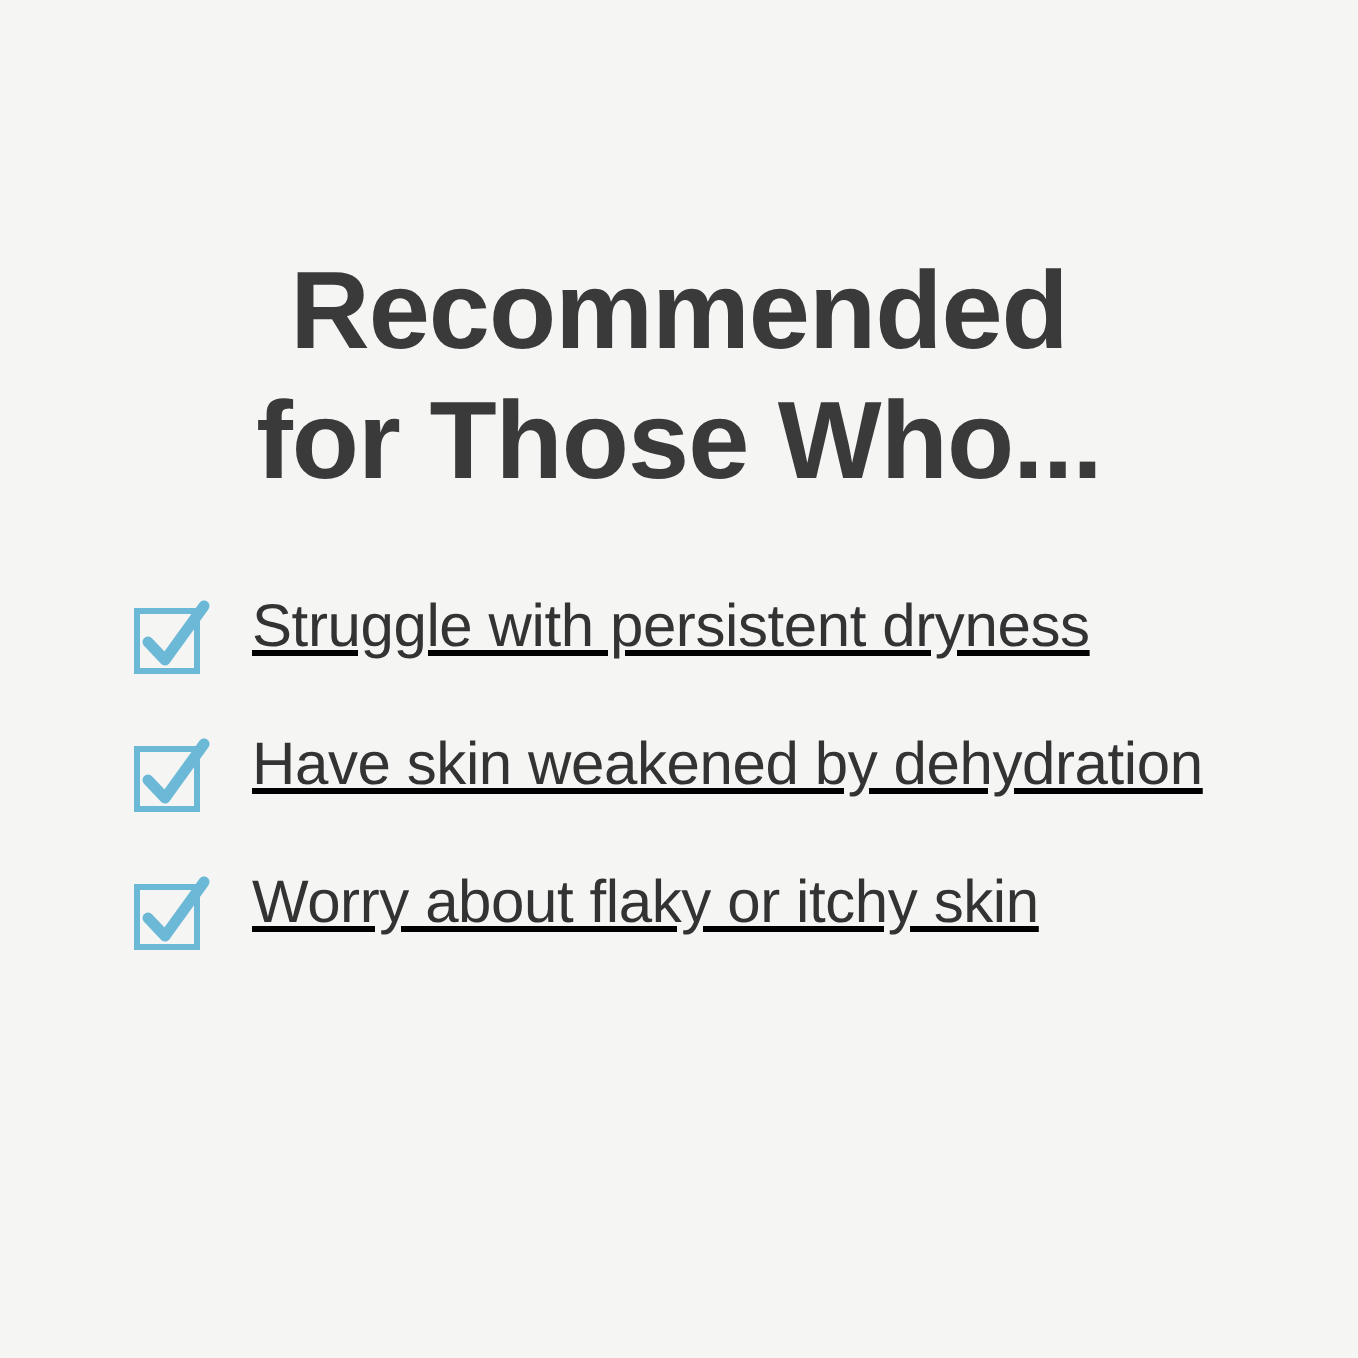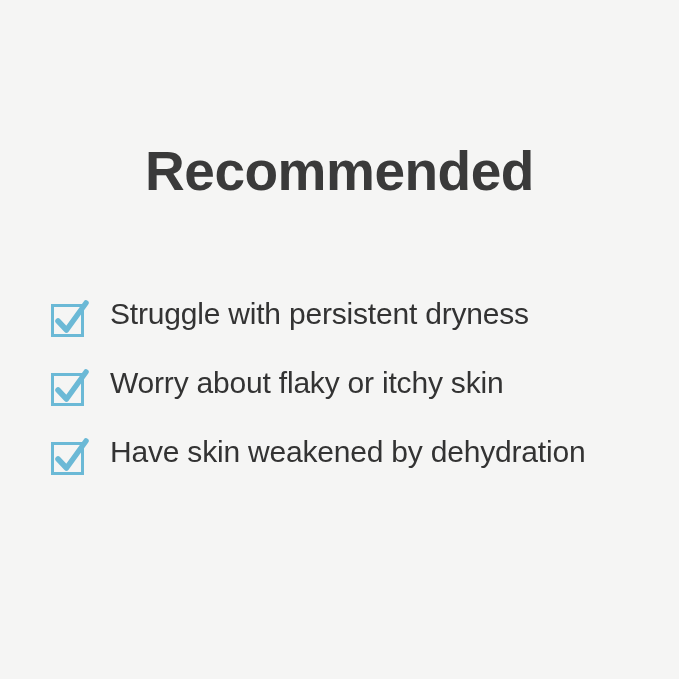--- a/index.html
+++ b/index.html
@@ -31,29 +31,29 @@
     text-align: center;
     color: #3a3a3a;
     font-weight: bold;
     font-size: 55px;
     line-height: 65px;
     letter-spacing: -0.5px;
   }
   .heading-line {
     display: block;
     white-space: pre;
-    margin-top: 16px;
   }
 
   
   .checklist {
     position: absolute;
-    left: 50px;
+    left: 66px;
     top: 294px;
     width: 600px;
+    text-decoration: underline;
   }
   .check-row {
     position: relative;
     height: 69px;
     display: flex;
     align-items: flex-start;
   }
   .check-icon {
     position: relative;
     width: 40px;
@@ -77,20 +77,21 @@
     white-space: nowrap;
   }
 </style>
 </head>
 <body>
 
 <div id="page">
 
   <div class="heading">
     <span class="heading-line">Recommended</span>
+    <span class="heading-line">for Those Who...</span>
   </div>
 
   <div class="checklist">
 
     <div class="check-row">
       <span class="check-icon">
         <svg viewBox="0 0 40 40" xmlns="http://www.w3.org/2000/svg">
           <rect x="2.5" y="5.5" width="30" height="30" fill="none" stroke="#6bb9d6" stroke-width="3"></rect>
           <path d="M8 21 L16.5 30 L36 3" fill="none" stroke="#6bb9d6" stroke-width="5.5" stroke-linecap="round" stroke-linejoin="round"></path>
         </svg>
@@ -99,28 +100,28 @@
     </div>
 
 
     <div class="check-row">
       <span class="check-icon">
         <svg viewBox="0 0 40 40" xmlns="http://www.w3.org/2000/svg">
           <rect x="2.5" y="5.5" width="30" height="30" fill="none" stroke="#6bb9d6" stroke-width="3"></rect>
           <path d="M8 21 L16.5 30 L36 3" fill="none" stroke="#6bb9d6" stroke-width="5.5" stroke-linecap="round" stroke-linejoin="round"></path>
         </svg>
       </span>
-      <span class="check-label">Worry about flaky or itchy skin</span>
+      <span class="check-label">Have skin weakened by dehydration</span>
     </div>
 
     <div class="check-row">
       <span class="check-icon">
         <svg viewBox="0 0 40 40" xmlns="http://www.w3.org/2000/svg">
           <rect x="2.5" y="5.5" width="30" height="30" fill="none" stroke="#6bb9d6" stroke-width="3"></rect>
           <path d="M8 21 L16.5 30 L36 3" fill="none" stroke="#6bb9d6" stroke-width="5.5" stroke-linecap="round" stroke-linejoin="round"></path>
         </svg>
       </span>
-      <span class="check-label">Have skin weakened by dehydration</span>
+      <span class="check-label">Worry about flaky or itchy skin</span>
     </div>
 
   </div>
 
 </div>
 
 </body></html>

